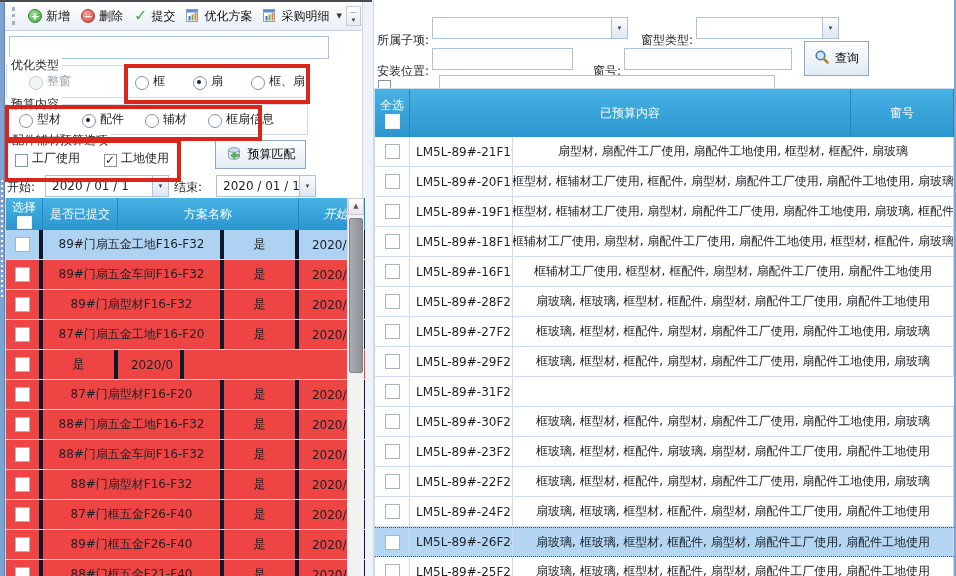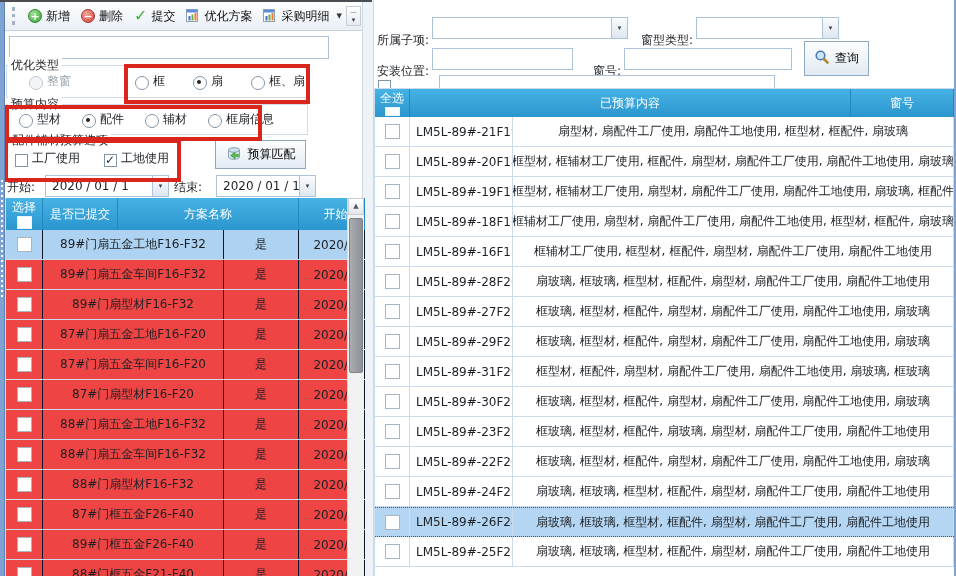--- a/index.html
+++ b/index.html
@@ -73,24 +73,24 @@
           font-size:6px;color:#444;display:flex;align-items:center;justify-content:center;cursor:pointer;flex:none;padding:0;}
 
   
   .plan-table{position:absolute;left:0;top:196px;width:360px;height:378px;overflow:hidden;border-left:1px solid #cddcec;box-sizing:border-box;}
   .pt-head{display:flex;height:32px;background:linear-gradient(#47b2e4,#2a96ce);color:#fff;}
   .pt-head .hcell{border-right:1px solid #2288bd;box-sizing:border-box;display:flex;align-items:center;justify-content:center;}
   .h-sel{width:37px;flex-direction:column;align-items:flex-start;justify-content:flex-start;padding:1px 3px;}
   .h-sel .hcb{width:13px;height:13px;background:#fff;border:1px solid #e8f4fb;margin-top:0px;}
   .pt-c-name{width:181px;}
   .pt-c-sub{width:75px;}
-  .pt-c-start{width:66px;justify-content:flex-start;padding-left:8px;}
+  .pt-c-start{width:66px;justify-content:flex-start;padding-left:8px;font-style:italic;}
   .pt-row{display:flex;height:30px;border-bottom:1px solid #ccdcec;background:#ef4444;box-sizing:border-box;}
   .pt-row.selected{background:#aed3f2;}
-  .pt-row .cell{border-right:1px solid #0f172a;box-sizing:border-box;display:flex;align-items:center;justify-content:center;overflow:hidden;white-space:nowrap;}
+  .pt-row .cell{border-right:4px solid #0f172a;box-sizing:border-box;display:flex;align-items:center;justify-content:center;overflow:hidden;white-space:nowrap;}
   .c-sel{width:37px;}
   .c-name{width:181px;}
   .c-sub{width:75px;}
   .c-start{width:66px;justify-content:flex-start;padding-left:6px;}
   .cb{width:13px;height:13px;border:1px solid #aab6bf;background:#fff;display:inline-block;}
 
   .vscroll{position:absolute;right:-2px;top:196px;width:17px;height:380px;background:#f2f2f3;border-left:1px solid #d9dde1;box-sizing:border-box;z-index:6;}
   .vs-up{height:17px;background:linear-gradient(#ffffff,#e4e6ea);border:1px solid #c9ccd1;box-sizing:border-box;font-size:7px;line-height:15px;text-align:center;color:#55585e;cursor:pointer;}
   .vs-thumb{position:absolute;left:1px;top:20px;width:14px;height:155px;background:linear-gradient(90deg,#aaadb2,#8d9197);border:1px solid #7e8288;border-radius:2px;box-sizing:border-box;cursor:grab;}
 
@@ -106,21 +106,21 @@
   .tin{height:22px;border:1px solid #abc3d8;box-sizing:border-box;font:inherit;padding:0 5px;}
   .in-install{width:141px;margin-right:20px;}
   .in-winno{width:168px;}
   .in-nobudget{width:336px;}
   .q-row3 .cbx{margin-right:5px;}
   .query-btn{position:absolute;left:430px;top:41px;width:65px;height:35px;border:1px solid #8fa8c0;background:linear-gradient(#fdfefe,#e0eaf3);
              display:flex;align-items:center;justify-content:center;gap:5px;font:inherit;cursor:pointer;}
 
   
   .bud-table{position:absolute;left:0;top:88px;width:580px;height:488px;overflow:hidden;border-left:1px solid #cddcec;border-top:1px solid #cddcec;box-sizing:border-box;}
-  .bt-head{display:flex;height:28px;background:linear-gradient(#47b2e4,#2a96ce);color:#fff;}
+  .bt-head{display:flex;height:48px;background:linear-gradient(#47b2e4,#2a96ce);color:#fff;}
   .bt-head .hcell{border-right:1px solid #2288bd;box-sizing:border-box;display:flex;align-items:center;justify-content:center;}
   .bh-sel{width:35px;flex-direction:column;align-items:flex-start;justify-content:flex-start;padding:1px 3px;}
   .bh-sel .hcb{width:13px;height:13px;background:#fff;border:1px solid #e8f4fb;}
   .bt-c-win{width:103px;}
   .bt-c-content{flex:1;}
   .bt-row{display:flex;height:30px;border-bottom:1px solid #ccdcec;background:#fff;box-sizing:border-box;}
   .bt-row.selected{background:#b5d6f3;border-top:1px dotted #31517a;border-bottom:1px dotted #31517a;}
   .bt-row .cell{border-right:1px solid #ccdcec;box-sizing:border-box;display:flex;align-items:center;overflow:hidden;white-space:nowrap;}
   .bc-sel{width:35px;justify-content:center;}
   .bc-win{width:103px;padding-left:6px;}
@@ -302,21 +302,20 @@
             </div>
             <div class="cell c-name">87#门扇五金工地F16-F20</div>
             <div class="cell c-sub">是</div>
             <div class="cell c-start">2020/0</div>
           </div>
 
           <div class="pt-row">
             <div class="cell c-sel">
               <span class="cb"></span>
             </div>
-            <div class="cell c-name">87#门扇五金车间F16-F20</div>
             <div class="cell c-sub">是</div>
             <div class="cell c-start">2020/0</div>
           </div>
 
           <div class="pt-row">
             <div class="cell c-sel">
               <span class="cb"></span>
             </div>
             <div class="cell c-name">87#门扇型材F16-F20</div>
             <div class="cell c-sub">是</div>
@@ -491,21 +490,20 @@
             </div>
             <div class="cell bc-win">LM5L-89#-29F27</div>
             <div class="cell bc-content">框玻璃, 框型材, 框配件, 扇型材, 扇配件工厂使用, 扇配件工地使用, 扇玻璃</div>
           </div>
 
           <div class="bt-row">
             <div class="cell bc-sel">
               <span class="cb"></span>
             </div>
             <div class="cell bc-win">LM5L-89#-31F29</div>
-            <div class="cell bc-content">框型材, 框配件, 扇型材, 扇配件工厂使用, 扇配件工地使用, 扇玻璃, 框玻璃</div>
           </div>
 
           <div class="bt-row">
             <div class="cell bc-sel">
               <span class="cb"></span>
             </div>
             <div class="cell bc-win">LM5L-89#-30F28</div>
             <div class="cell bc-content">框玻璃, 框型材, 框配件, 扇型材, 扇配件工厂使用, 扇配件工地使用, 扇玻璃</div>
           </div>
 

